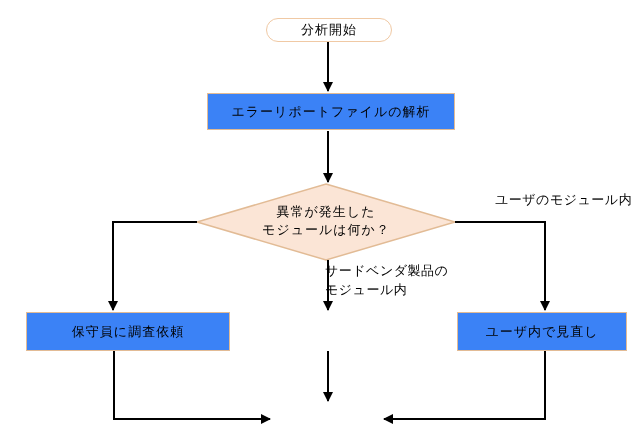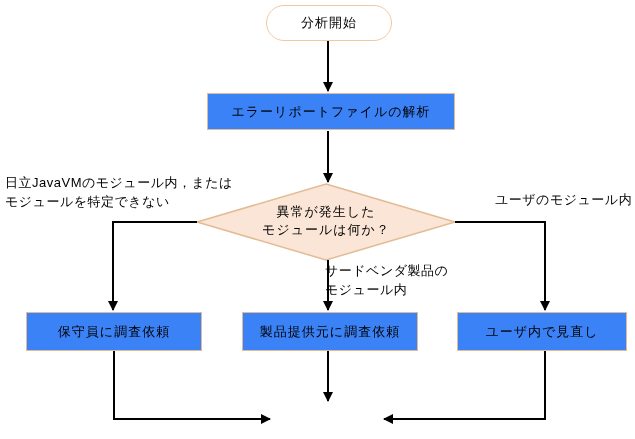--- a/index.html
+++ b/index.html
@@ -31,23 +31,23 @@
   .terminal {
     background: #ffffff;
     border: 1.5px solid #f0c9a4;
     border-radius: 18px;
   }
   .process {
     background: #3b82f6;
     border: 1.5px solid #e2bb95;
     text-align: center;
   }
-  #node-start   { left: 266px; top: 5px;   width: 126px; height: 36px; }
+  #node-start   { left: 266px; top: 18px;   width: 126px; height: 24px; }
   #node-analyze { left: 207px; top: 93px;  width: 248px; height: 37px; }
-  #node-maint   { left: 26px;  top: 312px; width: 176px; height: 39px; }
+  #node-maint   { left: 26px;  top: 312px; width: 204px; height: 39px; }
   #node-vendor  { left: 242px; top: 312px; width: 176px; height: 39px; }
   #node-review  { left: 457px; top: 312px; width: 170px; height: 39px; }
   #node-end     { left: 272px; top: 403px; width: 110px; height: 33px; }
   #decision-label {
     position: absolute;
     left: 226px; top: 203px; width: 200px;
     text-align: center;
     line-height: 18px;
     letter-spacing: 1px;
   }
@@ -91,29 +91,24 @@
 
   <div id="node-analyze" class="node process">エラーリポートファイルの解析</div>
 
   <div id="decision-label">
     <div>異常が発生した</div>
     <div>モジュールは何か？</div>
   </div>
 
   <div id="node-maint" class="node process">保守員に調査依頼</div>
 
-  <div id="node-vendor" class="node process">製品提供元に調査依頼</div>
 
   <div id="node-review" class="node process">ユーザ内で見直し</div>
 
 
-  <div id="edge-label-left" class="edge-label">
-    <div>日立JavaVMのモジュール内，または</div>
-    <div>モジュールを特定できない</div>
-  </div>
 
   <div id="edge-label-right" class="edge-label">ユーザのモジュール内</div>
 
   <div id="edge-label-middle" class="edge-label">
     <div>サードベンダ製品の</div>
     <div>モジュール内</div>
   </div>
 
 </div>
 

